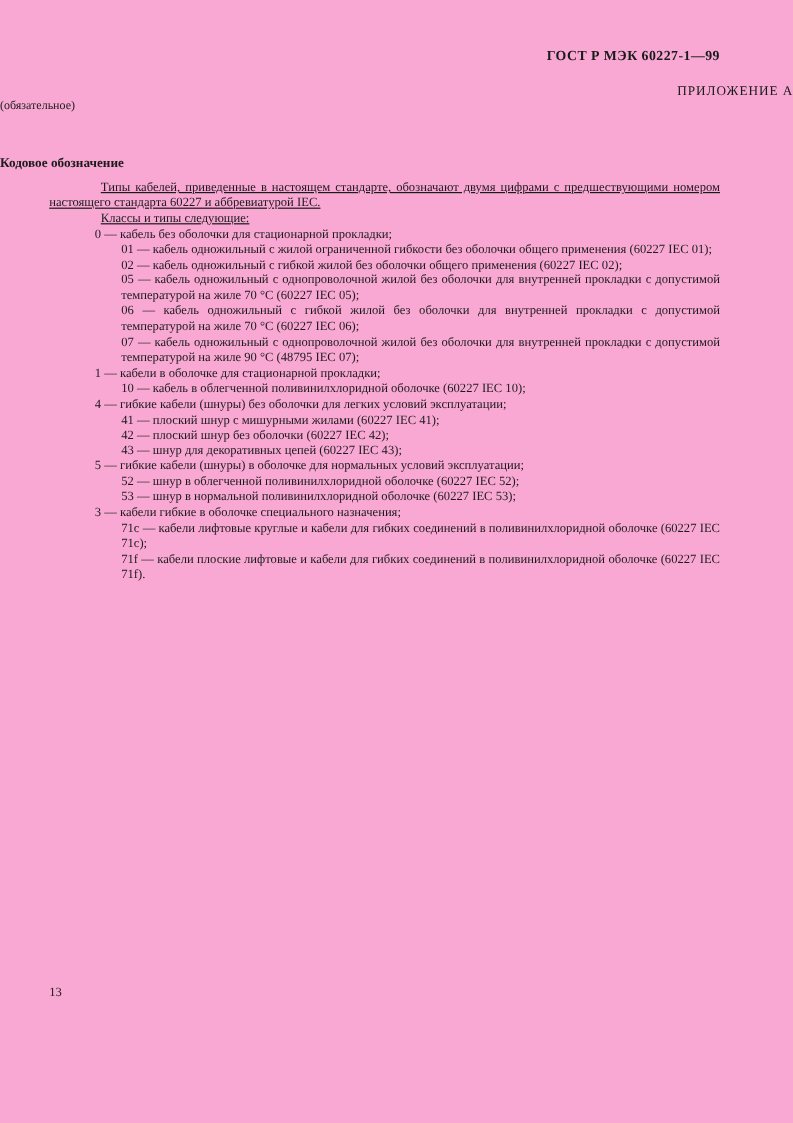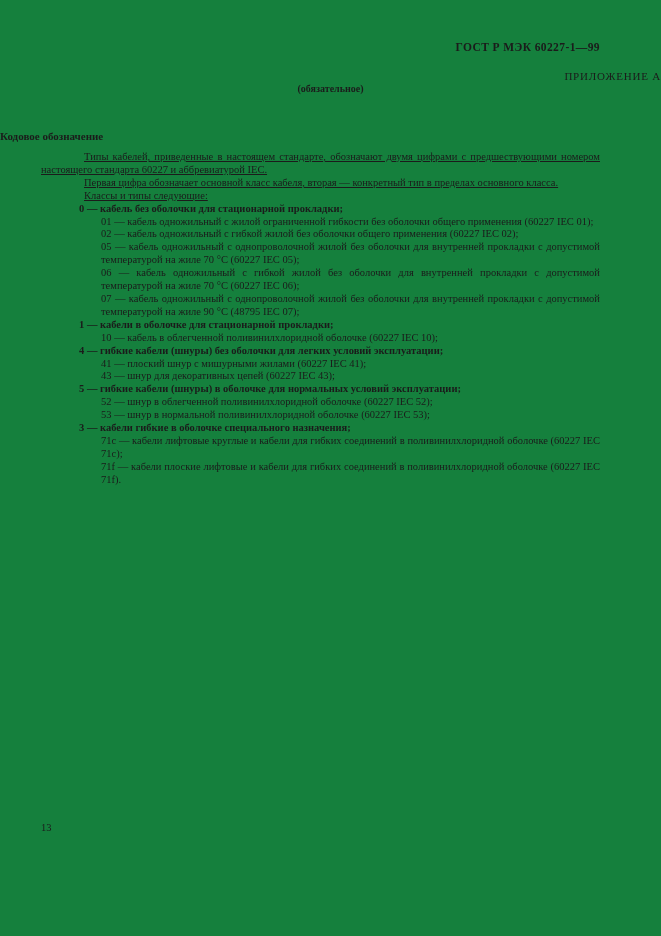--- a/index.html
+++ b/index.html
@@ -4,21 +4,21 @@
 <style>
   html, body {
     margin: 0;
     padding: 0;
     background: #ffffff;
   }
   .page {
     position: relative;
     width: 661px;
     height: 936px;
-    background: #15803d;
+    background: #f9a8d4;
     font-family: "Liberation Serif", "DejaVu Serif", serif;
     color: #1b1b1b;
     overflow: hidden;
   }
   .doc-header {
     position: absolute;
     top: 41px;
     left: 41px;
     width: 559px;
     text-align: right;
@@ -34,23 +34,21 @@
     width: 100%;
     text-align: right;
     font-size: 11px;
     letter-spacing: 0.8px;
   }
   .appendix-subtitle {
     position: absolute;
     top: 83px;
     left: 0;
     width: 100%;
-    text-align: center;
     font-size: 10px;
-    font-weight: bold;
   }
   .section-title {
     position: absolute;
     top: 130px;
     left: 0;
     width: 100%;
     font-size: 11px;
     font-weight: bold;
   }
   .body-text {
@@ -66,21 +64,20 @@
     margin: 0;
     padding: 0;
   }
   .para {
     text-indent: 43px;
     text-decoration: underline;
   }
   .class-item {
     margin-left: 38px !important;
     text-align: left;
-    font-weight: bold;
   }
   .sub-item {
     margin-left: 60px !important;
   }
   .page-number {
     position: absolute;
     top: 822px;
     left: 41px;
     width: 559px;
     text-align: left;
@@ -95,33 +92,33 @@
   <div class="doc-header">ГОСТ Р МЭК 60227-1—99</div>
 
   <div class="appendix-title">ПРИЛОЖЕНИЕ А</div>
 
   <div class="appendix-subtitle">(обязательное)</div>
 
   <div class="section-title">Кодовое обозначение</div>
 
   <div class="body-text">
     <p class="para">Типы кабелей, приведенные в настоящем стандарте, обозначают двумя цифрами с предшествующими номером настоящего стандарта 60227 и аббревиатурой IEC.</p>
-    <p class="para">Первая цифра обозначает основной класс кабеля, вторая — конкретный тип в пределах основного класса.</p>
     <p class="para">Классы и типы следующие:</p>
 
     <p class="class-item">0 — кабель без оболочки для стационарной прокладки;</p>
     <p class="sub-item">01 — кабель одножильный с жилой ограниченной гибкости без оболочки общего применения (60227 IEC 01);</p>
     <p class="sub-item">02 — кабель одножильный с гибкой жилой без оболочки общего применения (60227 IEC 02);</p>
     <p class="sub-item">05 — кабель одножильный с однопроволочной жилой без оболочки для внутренней прокладки с допустимой температурой на жиле 70 °С (60227 IEC 05);</p>
     <p class="sub-item">06 — кабель одножильный с гибкой жилой без оболочки для внутренней прокладки с допустимой температурой на жиле 70 °С (60227 IEC 06);</p>
     <p class="sub-item">07 — кабель одножильный с однопроволочной жилой без оболочки для внутренней прокладки с допустимой температурой на жиле 90 °С (48795 IEC 07);</p>
     <p class="class-item">1 — кабели в оболочке для стационарной прокладки;</p>
     <p class="sub-item">10 — кабель в облегченной поливинилхлоридной оболочке (60227 IEC 10);</p>
     <p class="class-item">4 — гибкие кабели (шнуры) без оболочки для легких условий эксплуатации;</p>
     <p class="sub-item">41 — плоский шнур с мишурными жилами (60227 IEC 41);</p>
+    <p class="sub-item">42 — плоский шнур без оболочки (60227 IEC 42);</p>
     <p class="sub-item">43 — шнур для декоративных цепей (60227 IEC 43);</p>
     <p class="class-item">5 — гибкие кабели (шнуры) в оболочке для нормальных условий эксплуатации;</p>
     <p class="sub-item">52 — шнур в облегченной поливинилхлоридной оболочке (60227 IEC 52);</p>
     <p class="sub-item">53 — шнур в нормальной поливинилхлоридной оболочке (60227 IEC 53);</p>
     <p class="class-item">3 — кабели гибкие в оболочке специального назначения;</p>
     <p class="sub-item">71с — кабели лифтовые круглые и кабели для гибких соединений в поливинилхлоридной оболочке (60227 IEC 71с);</p>
     <p class="sub-item">71f — кабели плоские лифтовые и кабели для гибких соединений в поливинилхлоридной оболочке (60227 IEC 71f).</p>
   </div>
 
   <div class="page-number">13</div>

